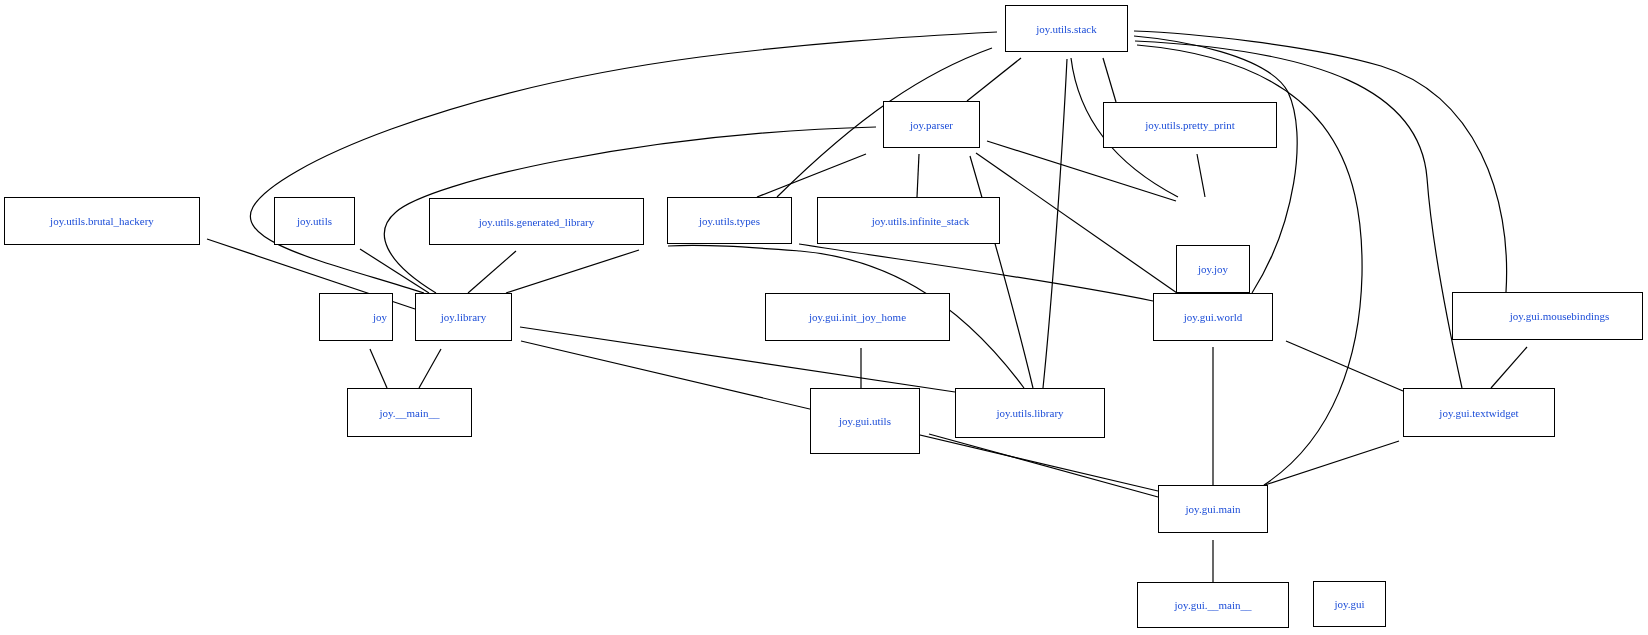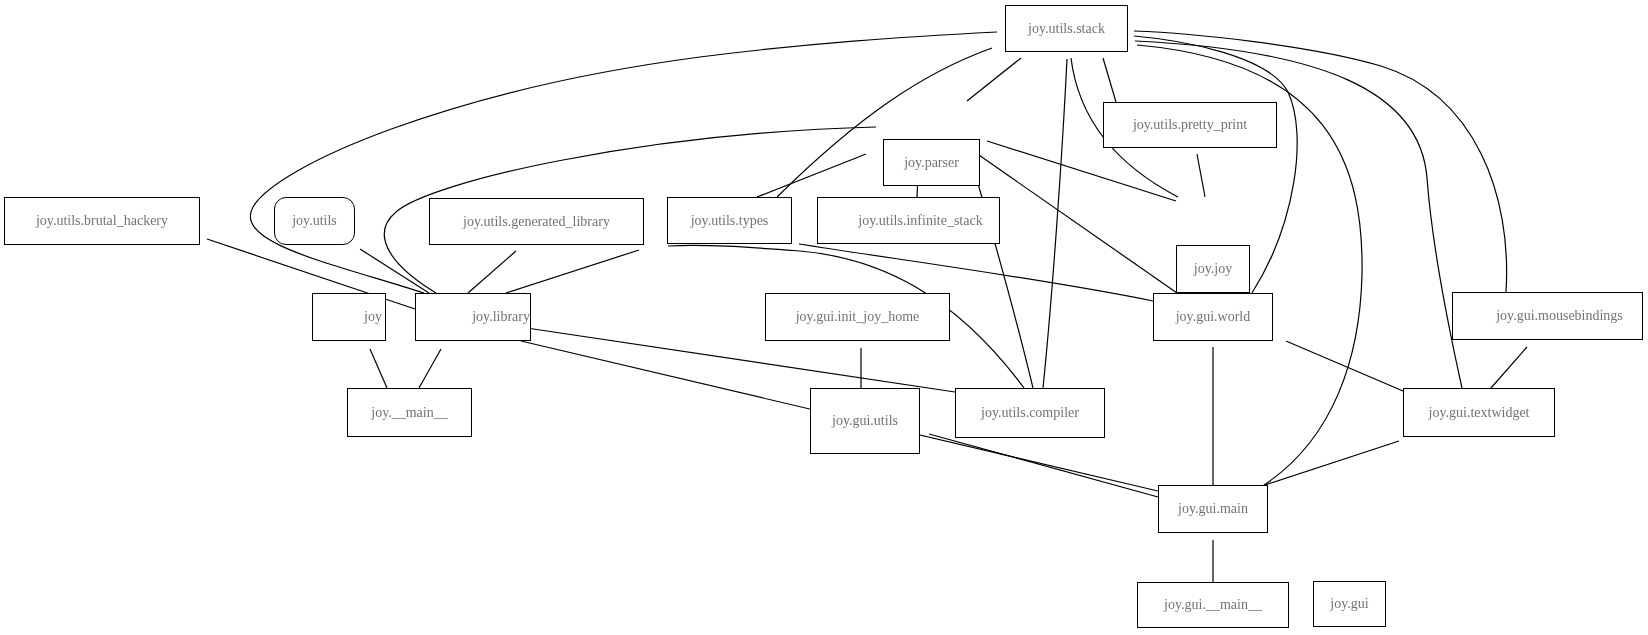--- a/index.html
+++ b/index.html
@@ -11,21 +11,21 @@
     overflow:hidden;
   }
   .edges { position:absolute; left:0; top:0; width:1648px; height:635px; }
   .edges path { fill:none; stroke-width:1.2px; }
   .node {
     position:absolute;
     box-sizing:border-box;
     border:1px solid #000000;
     background:#ffffff;
     display:flex; align-items:center; justify-content:center;
-    font-size:14px; color:#737373;
+    font-size:11px; color:#1d4ed8;
     white-space:nowrap;
   }
 </style>
 </head>
 <body>
 
 <div class="canvas">
   <svg class="edges" viewBox="0 0 1648 635" xmlns="http://www.w3.org/2000/svg">
     <defs>
       <marker id="arrow" markerWidth="13" markerHeight="10" refX="12" refY="4.5" orient="auto" markerUnits="userSpaceOnUse">
@@ -67,67 +67,67 @@
         <path d="M 387 388 L 370 349" stroke="#000000" marker-end="url(#arrow)"></path>
         <path d="M 419 388 L 441 349" stroke="#000000" marker-end="url(#arrow)"></path>
         <path d="M 861 388 L 861 348" stroke="#000000" marker-end="url(#arrow)"></path>
         <path d="M 1213 582 L 1213 540" stroke="#000000" marker-end="url(#arrow)"></path>
       </g>
   </svg>
   <div id="node-layer">
       <div class="node" style="left: 1005px; top: 5px; width: 123px; height: 47px;">
         <span>joy.utils.stack</span>
       </div>
-      <div class="node" style="left: 883px; top: 101px; width: 97px; height: 47px; margin-top: 38px;">
+      <div class="node" style="left: 883px; top: 101px; width: 97px; height: 47px;">
         <span>joy.parser</span>
       </div>
       <div class="node" style="left: 1103px; top: 102px; width: 174px; height: 46px;">
         <span>joy.utils.pretty_print</span>
       </div>
       <div class="node" style="left: 4px; top: 197px; width: 196px; height: 48px;">
         <span>joy.utils.brutal_hackery</span>
       </div>
-      <div class="node" style="left: 274px; top: 197px; width: 81px; height: 48px; border-radius: 12px;">
+      <div class="node" style="left: 274px; top: 197px; width: 81px; height: 48px;">
         <span>joy.utils</span>
       </div>
       <div class="node" style="left: 429px; top: 198px; width: 215px; height: 47px;">
         <span>joy.utils.generated_library</span>
       </div>
       <div class="node" style="left: 667px; top: 197px; width: 125px; height: 47px;">
         <span>joy.utils.types</span>
       </div>
       <div class="node" style="left: 817px; top: 197px; width: 183px; height: 47px; padding-left: 24px;">
         <span>joy.utils.infinite_stack</span>
       </div>
       <div class="node" style="left: 1176px; top: 197px; width: 74px; height: 48px; margin-top: 48px;">
         <span>joy.joy</span>
       </div>
-      <div class="node" style="left: 312px; top: 293px; width: 74px; height: 48px; padding-left: 48px;">
+      <div class="node" style="left: 319px; top: 293px; width: 74px; height: 48px; padding-left: 48px;">
         <span>joy</span>
       </div>
-      <div class="node" style="left: 415px; top: 293px; width: 116px; height: 48px; justify-content: flex-end;">
+      <div class="node" style="left: 415px; top: 293px; width: 97px; height: 48px;">
         <span>joy.library</span>
       </div>
       <div class="node" style="left: 765px; top: 293px; width: 185px; height: 48px;">
         <span>joy.gui.init_joy_home</span>
       </div>
       <div class="node" style="left: 1153px; top: 293px; width: 120px; height: 48px;">
         <span>joy.gui.world</span>
       </div>
       <div class="node" style="left: 1452px; top: 292px; width: 191px; height: 48px; padding-left: 24px;">
         <span>joy.gui.mousebindings</span>
       </div>
       <div class="node" style="left: 347px; top: 388px; width: 125px; height: 49px;">
         <span>joy.__main__</span>
       </div>
       <div class="node" style="left: 810px; top: 388px; width: 110px; height: 66px;">
         <span>joy.gui.utils</span>
       </div>
       <div class="node" style="left: 955px; top: 388px; width: 150px; height: 50px;">
-        <span>joy.utils.compiler</span>
+        <span>joy.utils.library</span>
       </div>
       <div class="node" style="left: 1403px; top: 388px; width: 152px; height: 49px;">
         <span>joy.gui.textwidget</span>
       </div>
       <div class="node" style="left: 1158px; top: 485px; width: 110px; height: 48px;">
         <span>joy.gui.main</span>
       </div>
       <div class="node" style="left: 1137px; top: 582px; width: 152px; height: 46px;">
         <span>joy.gui.__main__</span>
       </div>

